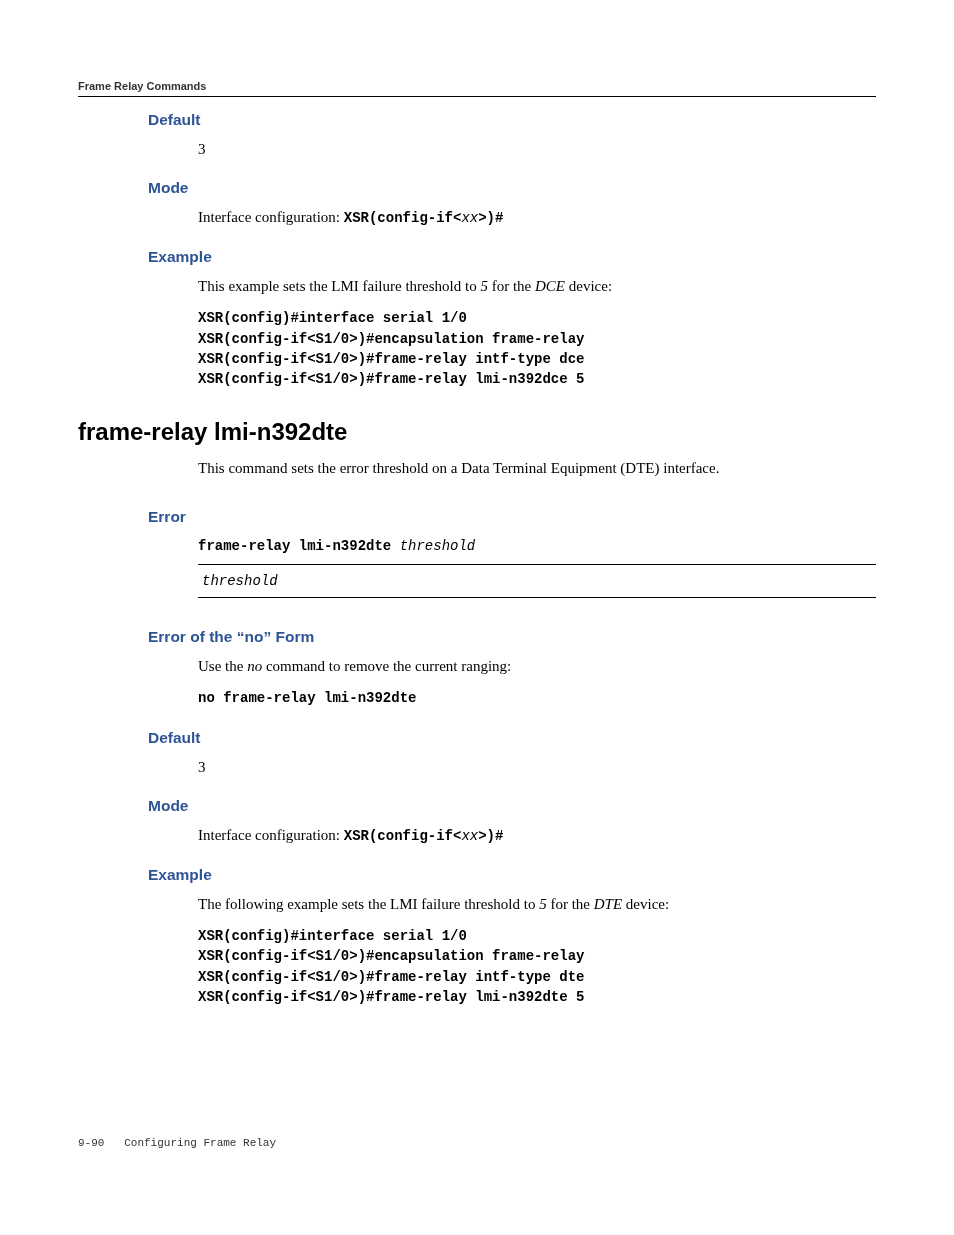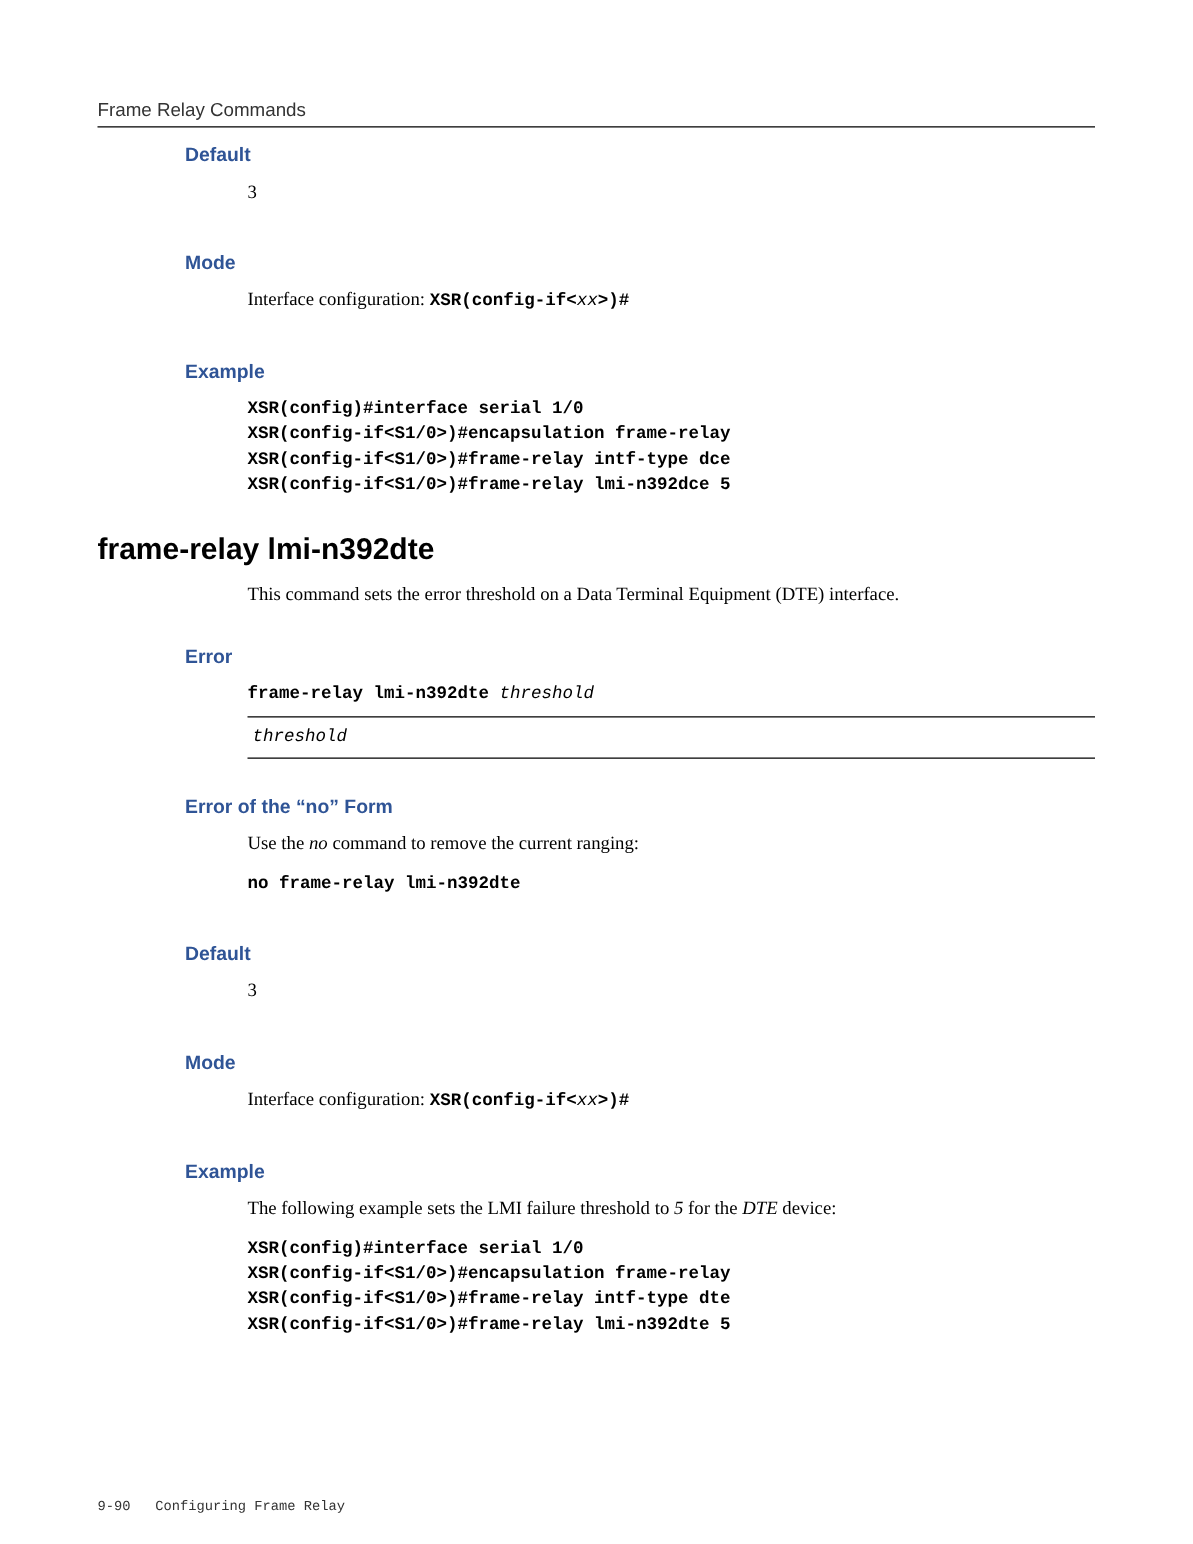--- a/index.html
+++ b/index.html
@@ -9,23 +9,24 @@
     background: white;
     color: #000;
     width: 954px;
   }
   .page {
     padding: 80px 78px 30px 78px;
     box-sizing: border-box;
   }
   .header-text {
     font-family: Arial, Helvetica, sans-serif;
-    font-size: 15px;
+    font-size: 11px;
     color: #333;
     padding-bottom: 4px;
+    font-weight: bold;
   }
   .header-rule {
     border-top: 1px solid #000;
     margin-bottom: 14px;
   }
   .section-title {
     font-family: Arial, Helvetica, sans-serif;
     font-weight: bold;
     font-size: 15.5px;
     color: #2f5496;
@@ -57,21 +58,21 @@
     font-family: Arial, Helvetica, sans-serif;
     font-weight: bold;
     font-size: 24px;
     color: #000;
     margin: 28px 0 12px 0;
   }
   .italic {
     font-style: italic;
   }
   .gap-lg { margin-top: 30px; }
-  .gap-md { margin-top: 38px; }
+  .gap-md { margin-top: 20px; }
   .syntax-table {
     margin-left: 120px;
     margin-right: 0;
     border-top: 1px solid #000;
     border-bottom: 1px solid #000;
     padding: 6px 0;
     font-size: 15px;
   }
   .syntax-row {
     display: flex;
@@ -113,20 +114,21 @@
       <p>3</p>
     </div>
 
   <div class="section-title gap-md">Mode</div>
   <div class="body-indent">
     <p><span>Interface configuration: </span><span class="mono">XSR(config-if&lt;</span><span class="mono-italic">xx</span><span class="mono">&gt;)#</span></p>
   </div>
 
   <div class="section-title gap-md">Example</div>
   <div class="body-indent">
+    <p><span>This example sets the LMI failure threshold to </span><span class="italic">5</span><span> for the </span><span class="italic">DCE</span><span> device:</span></p>
     <div class="code-block">XSR(config)#interface serial 1/0
 XSR(config-if&lt;S1/0&gt;)#encapsulation frame-relay
 XSR(config-if&lt;S1/0&gt;)#frame-relay intf-type dce
 XSR(config-if&lt;S1/0&gt;)#frame-relay lmi-n392dce 5</div>
   </div>
 
   <div class="main-heading">frame-relay lmi-n392dte</div>
   <div class="body-indent">
       <p>This command sets the error threshold on a Data Terminal Equipment (DTE) interface.</p>
     </div>

